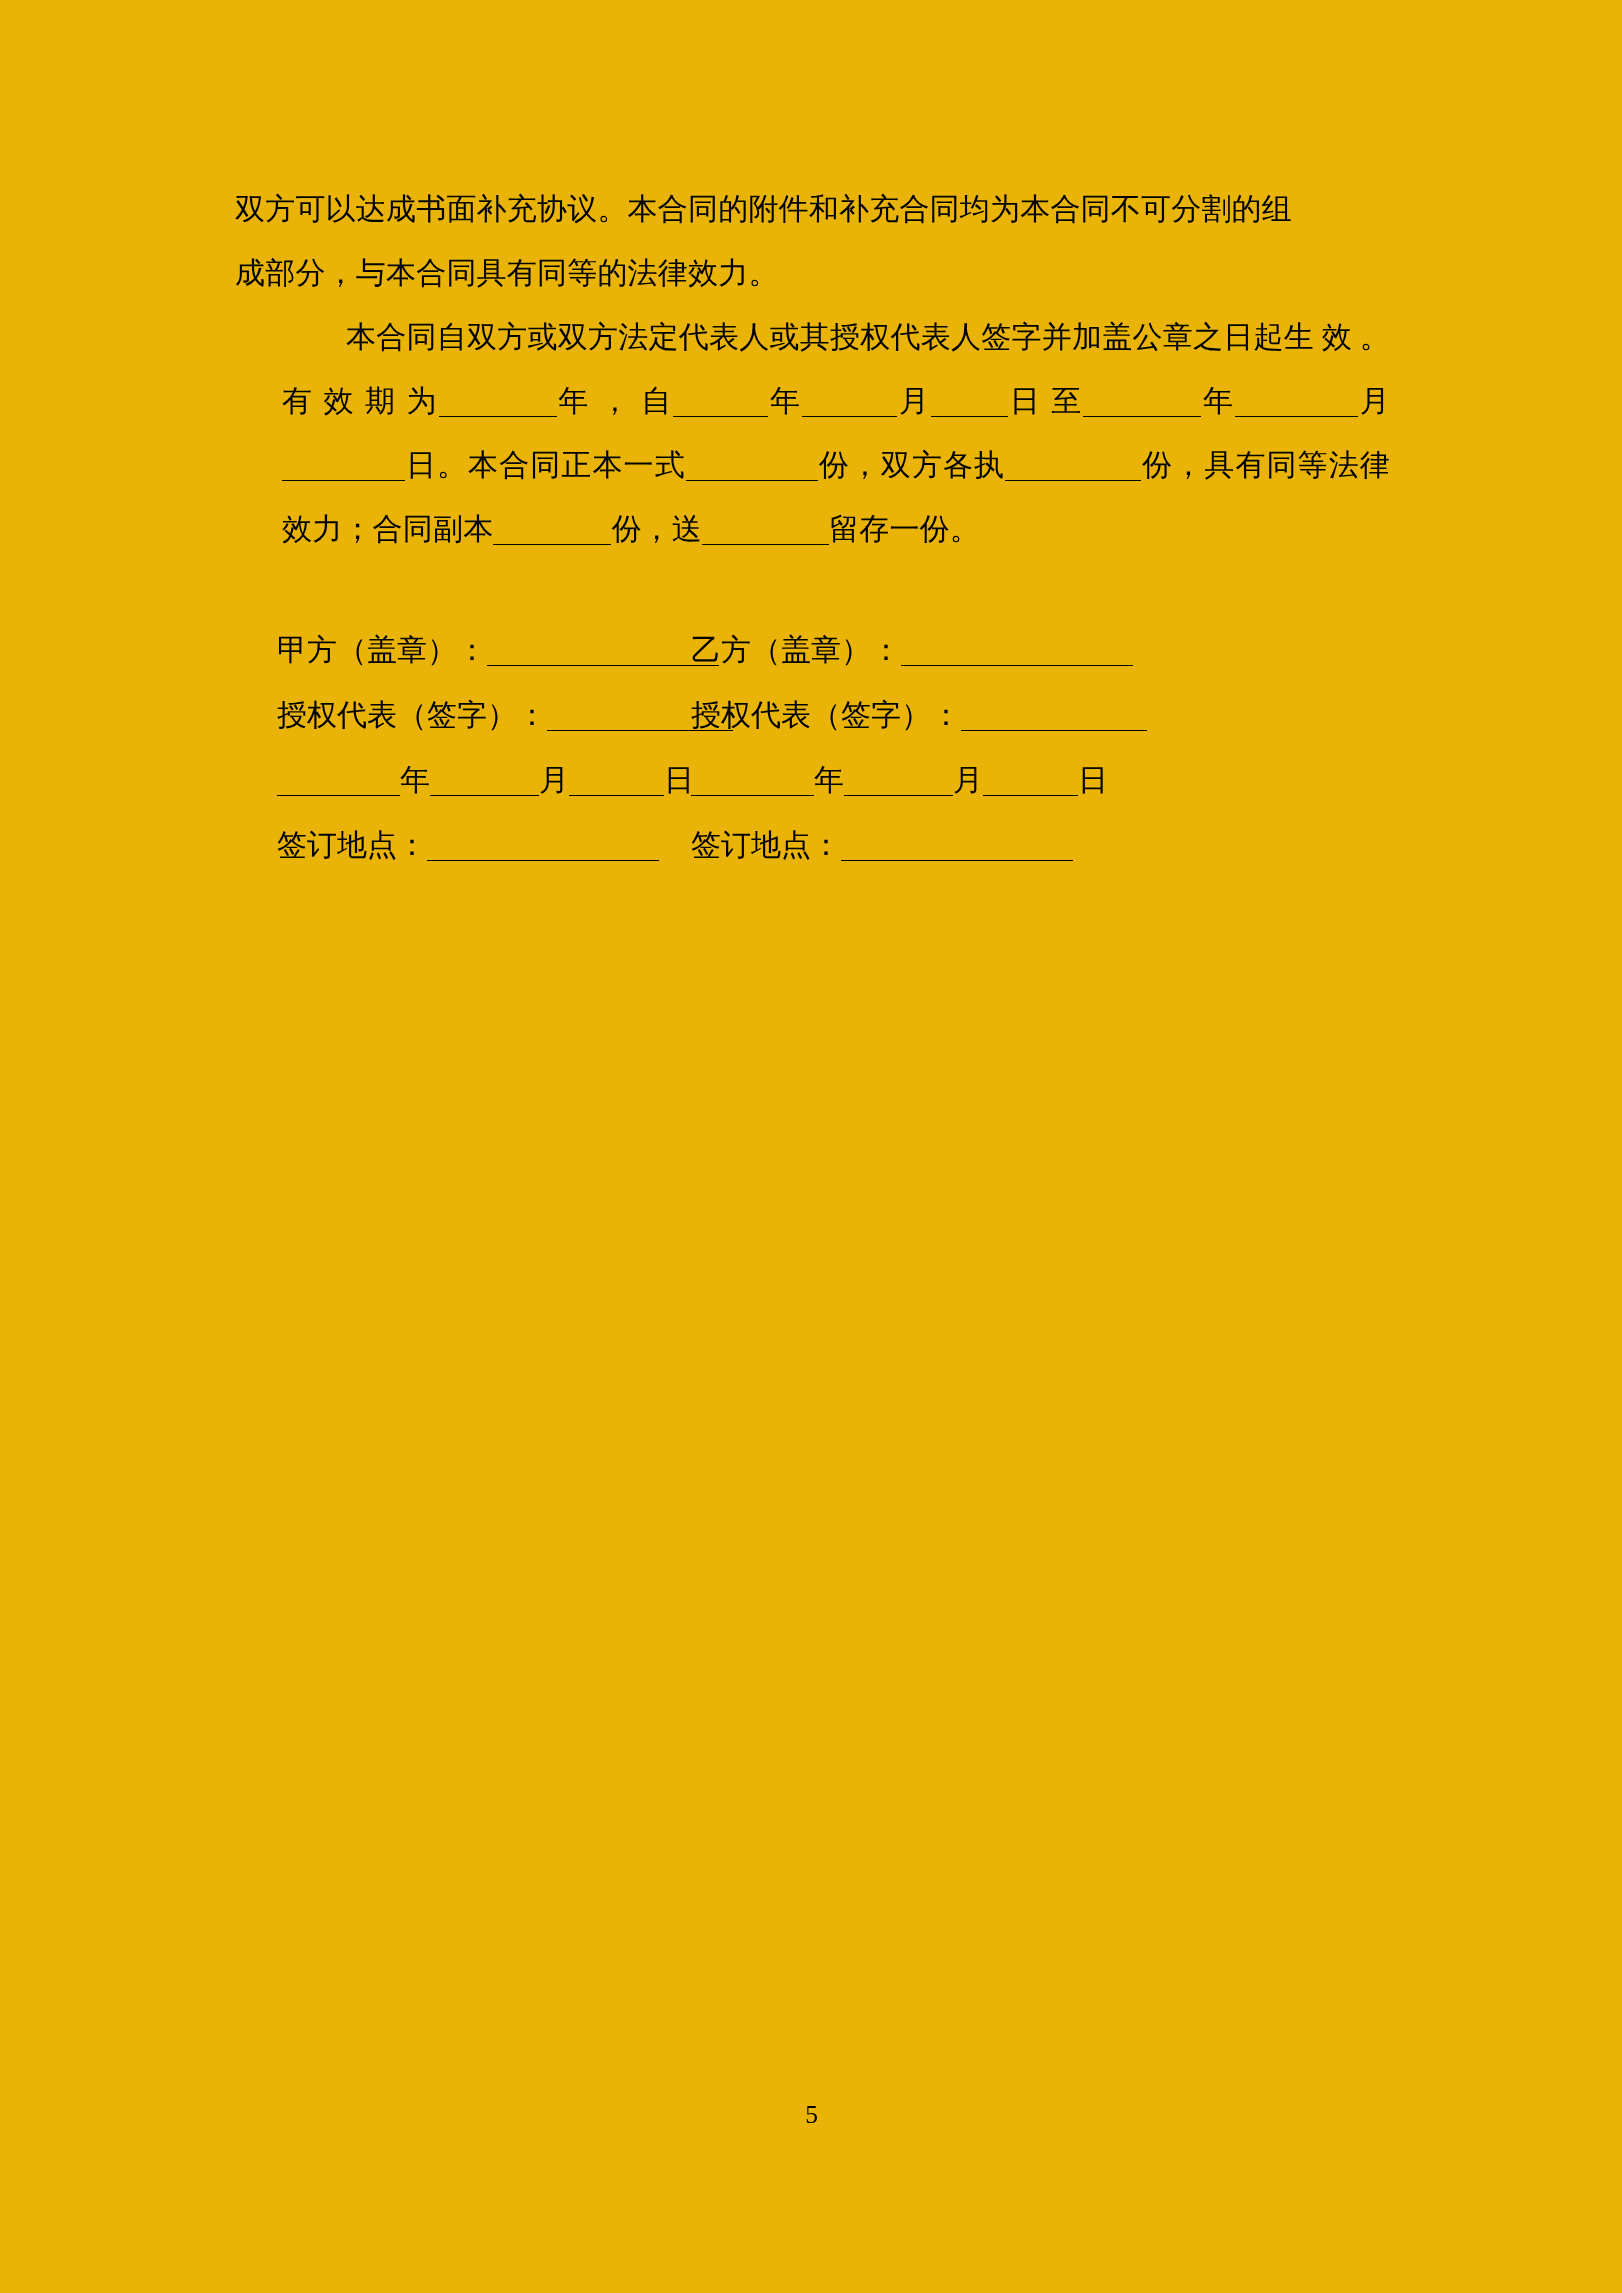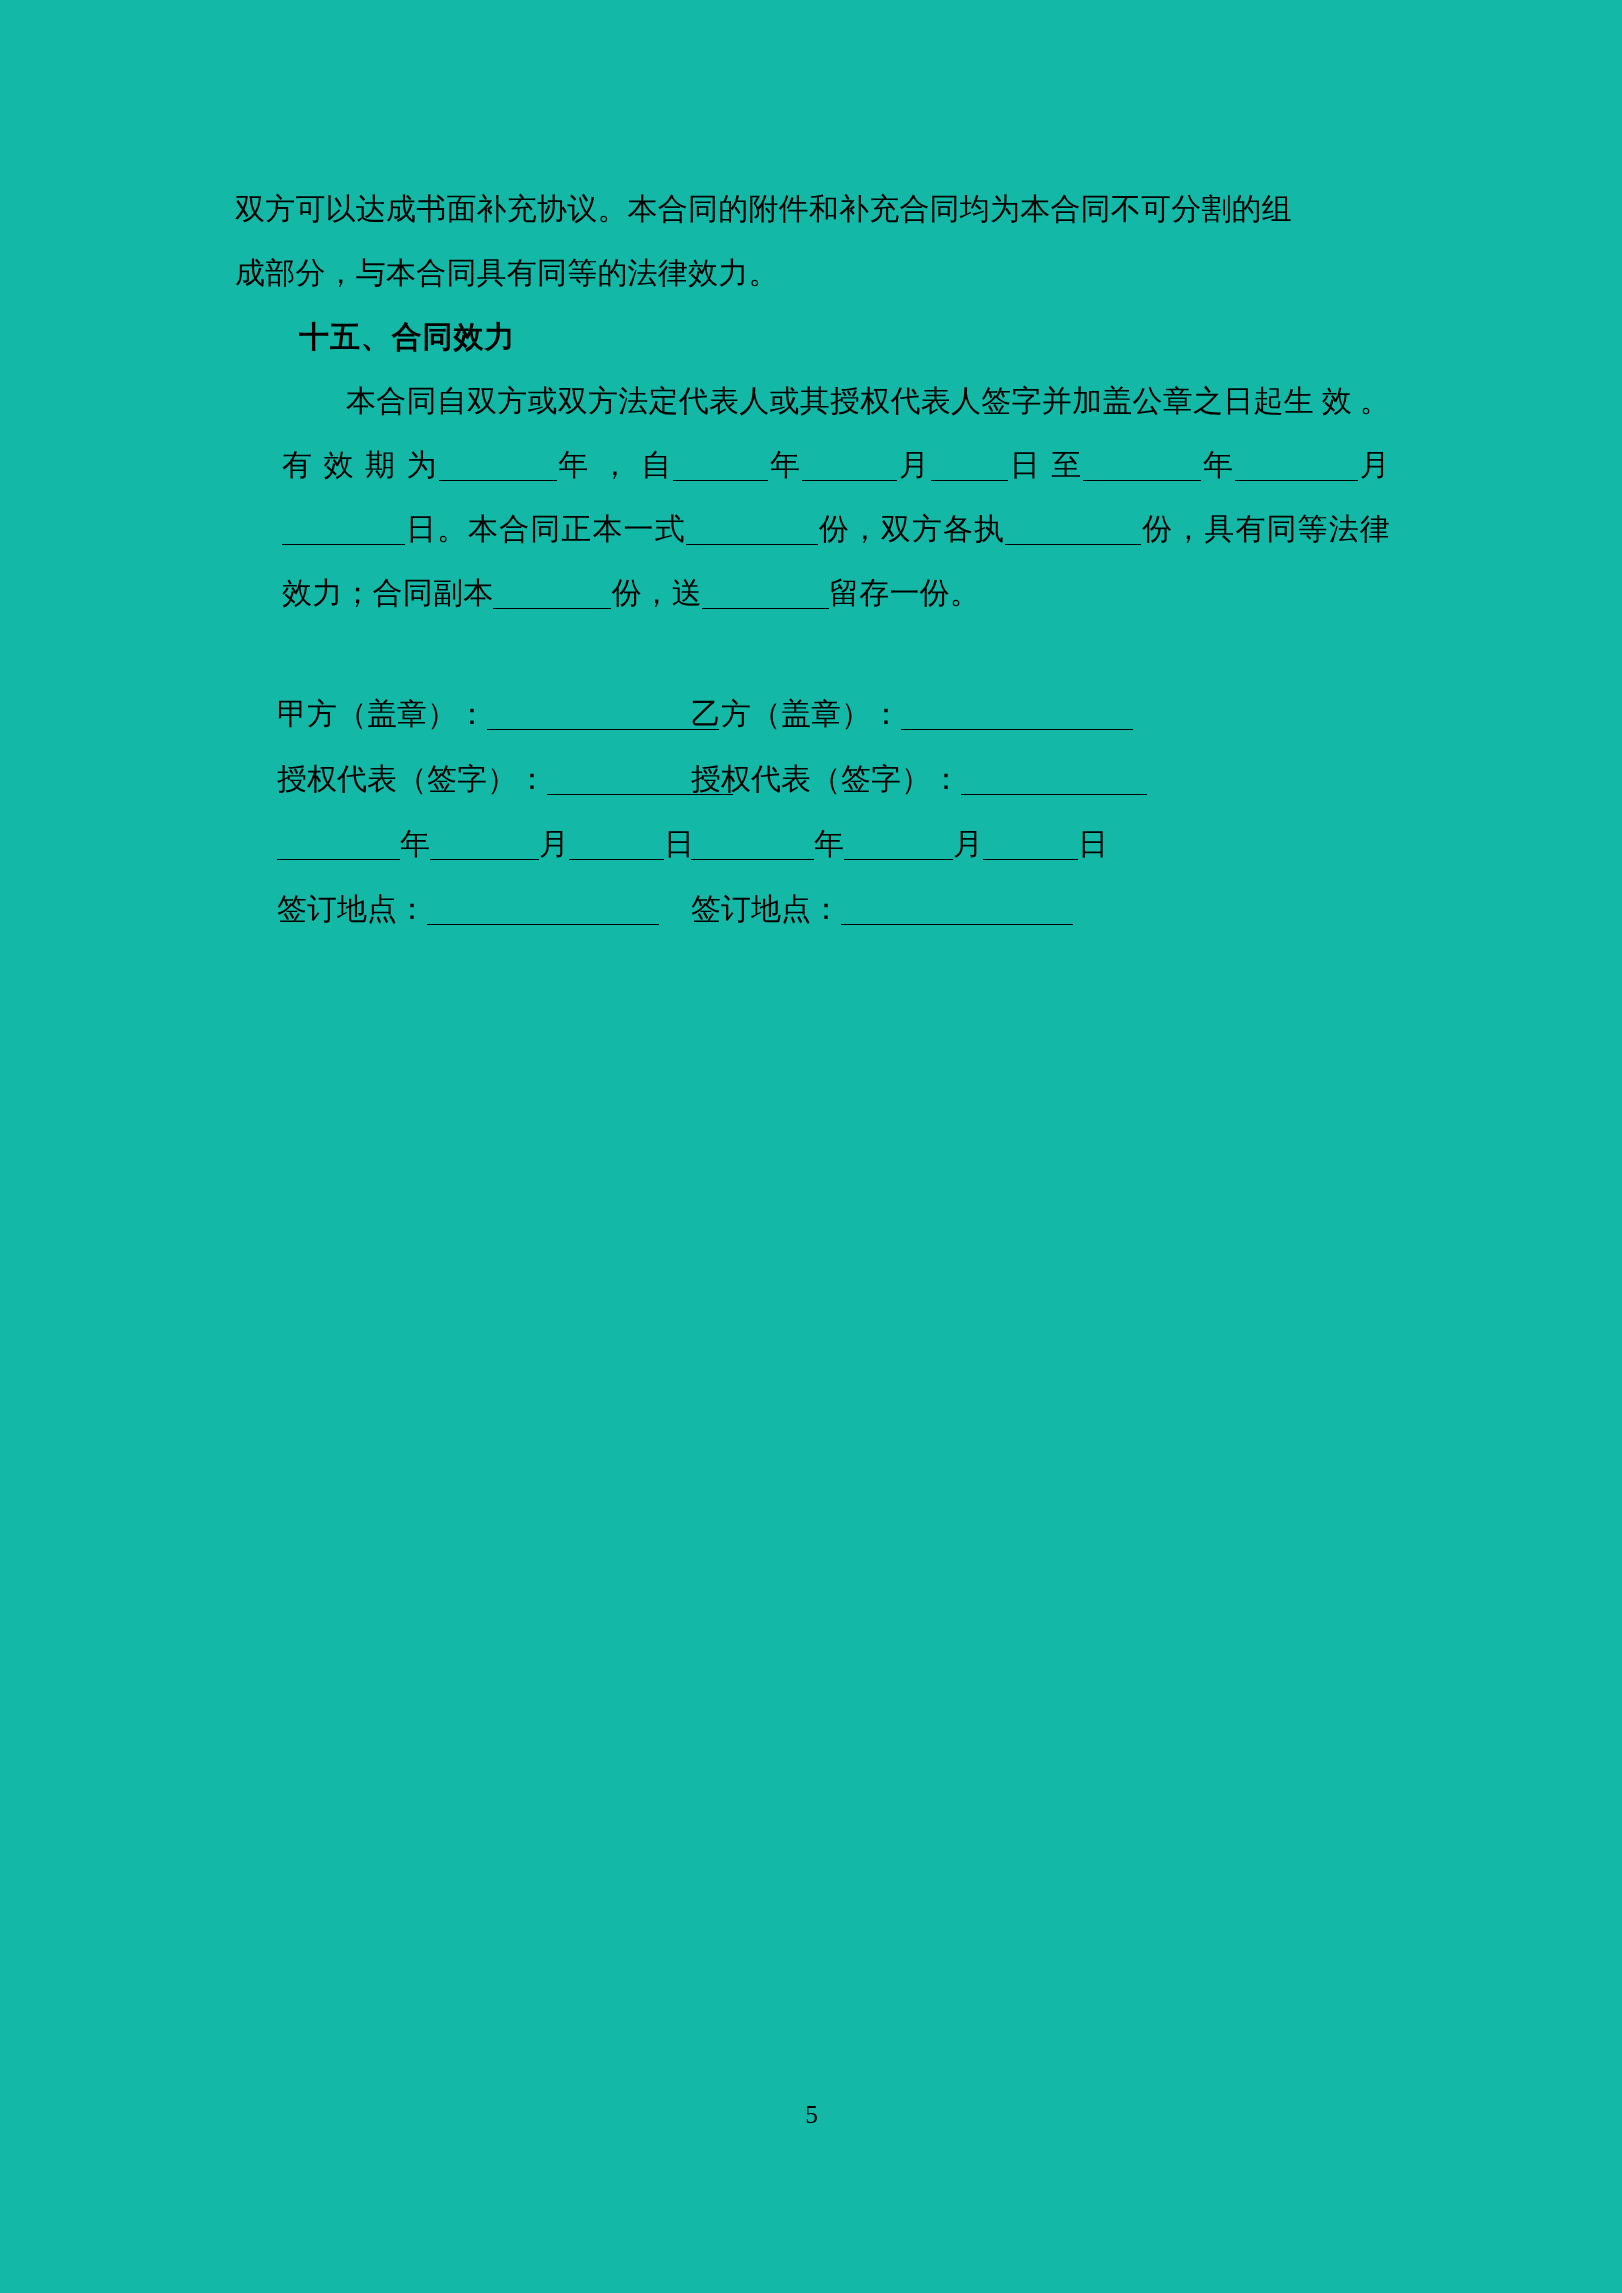--- a/index.html
+++ b/index.html
@@ -13,21 +13,21 @@
     font-family: "Liberation Serif", "DejaVu Serif", serif;
     color: #000000;
     position: relative;
     overflow: hidden;
   }
   .page {
     position: absolute;
     top: 0; left: 0;
     width: 1623px;
     height: 2294px;
-    background: #14b8a6;
+    background: #eab308;
   }
   .content {
     position: absolute;
     left: 235px;
     top: 177px;
     width: 1155px;
   }
   .para {
     font-size: 30px;
     line-height: 64px;
@@ -94,21 +94,20 @@
 <body>
 
 <div class="page">
   <div class="content">
 
     <p class="para">
       <span>双方可以达成书面补充协议。本合同的附件和补充合同均为本合同不可分割的组</span><br>
       <span>成部分，与本合同具有同等的法律效力。</span>
     </p>
 
-    <p class="heading">十五、合同效力</p>
 
     <p class="para para-indent">
       <span>本合同自双方或双方法定代表人或其授权代表人签字并加盖公章之日起生</span>
       <span>效 。 有 效 期 为</span><span class="blank" style="width:118px"></span><span>年 ，</span>
       <span>自</span><span class="blank" style="width:95px"></span><span>年</span><span class="blank" style="width:95px"></span><span>月</span><span class="blank" style="width:77px"></span><span>日 至</span><span class="blank" style="width:118px"></span><span>年</span><span class="blank" style="width:123px"></span><span>月</span><span class="blank" style="width:123px"></span><span>日。本合同正本一式</span><span class="blank" style="width:132px"></span><span>份，双方各执</span><span class="blank" style="width:136px"></span><span>份，具有同等法律效力；合同副本</span><span class="blank" style="width:118px"></span><span>份，送</span><span class="blank" style="width:127px"></span><span>留存一份。</span>
     </p>
 
     <div class="gap-block"></div>
 
     <div class="sign-area">

